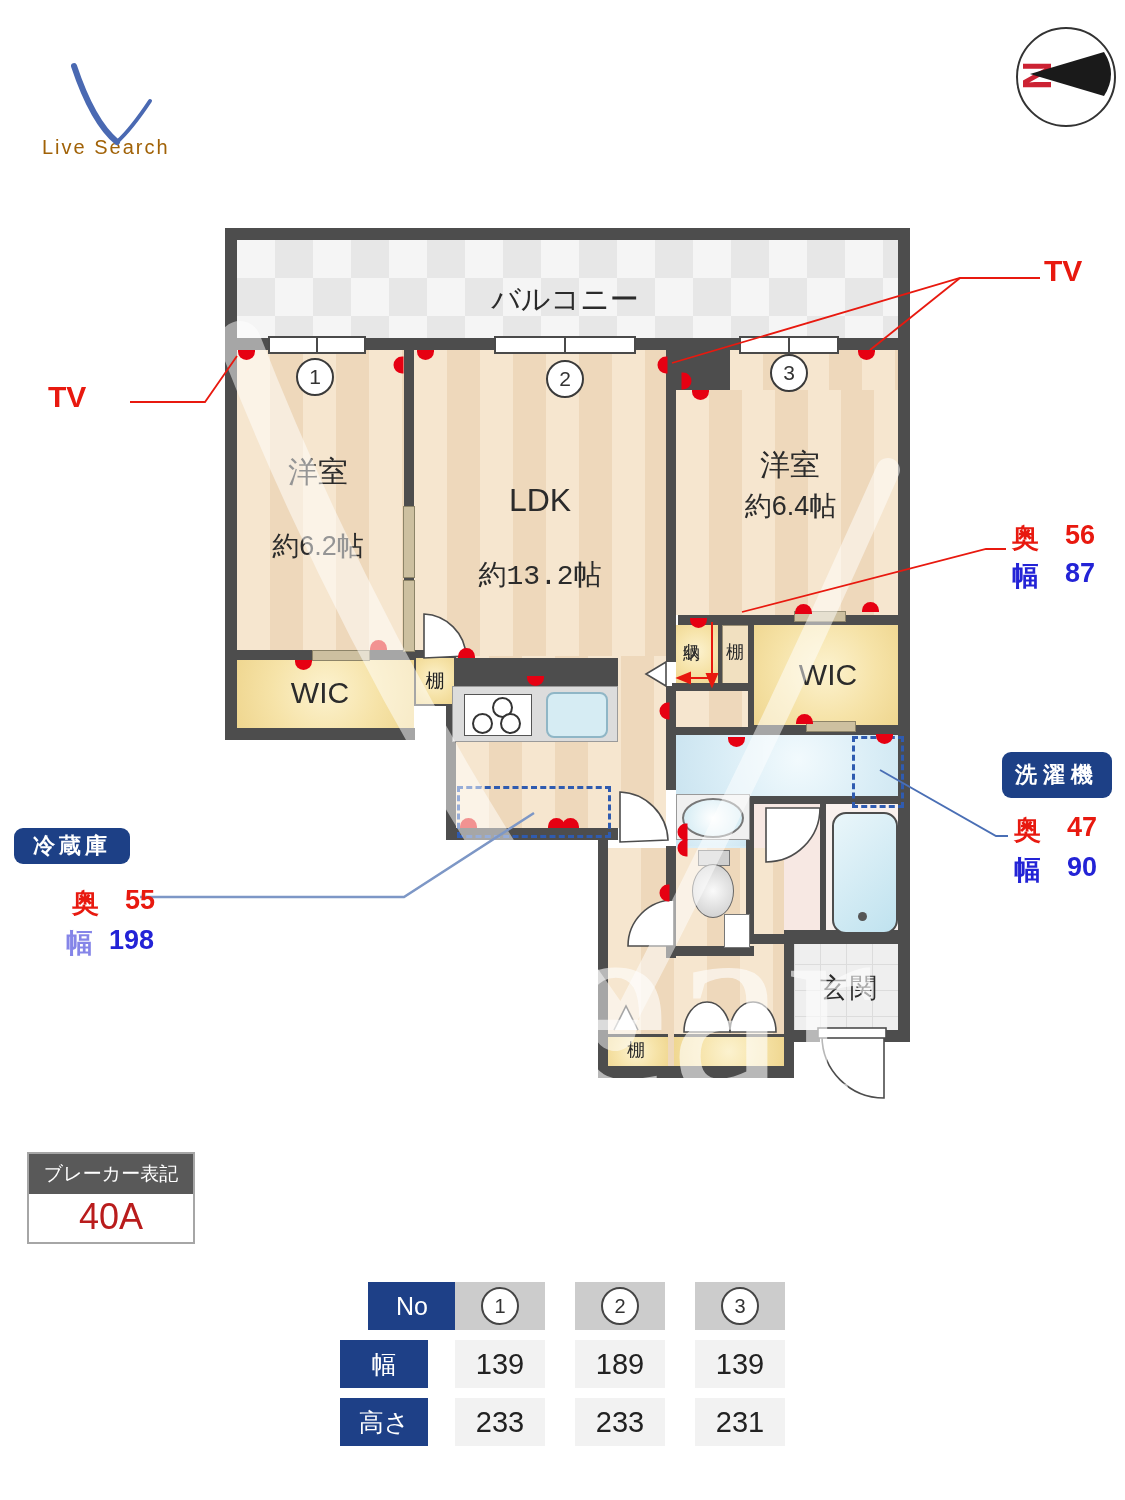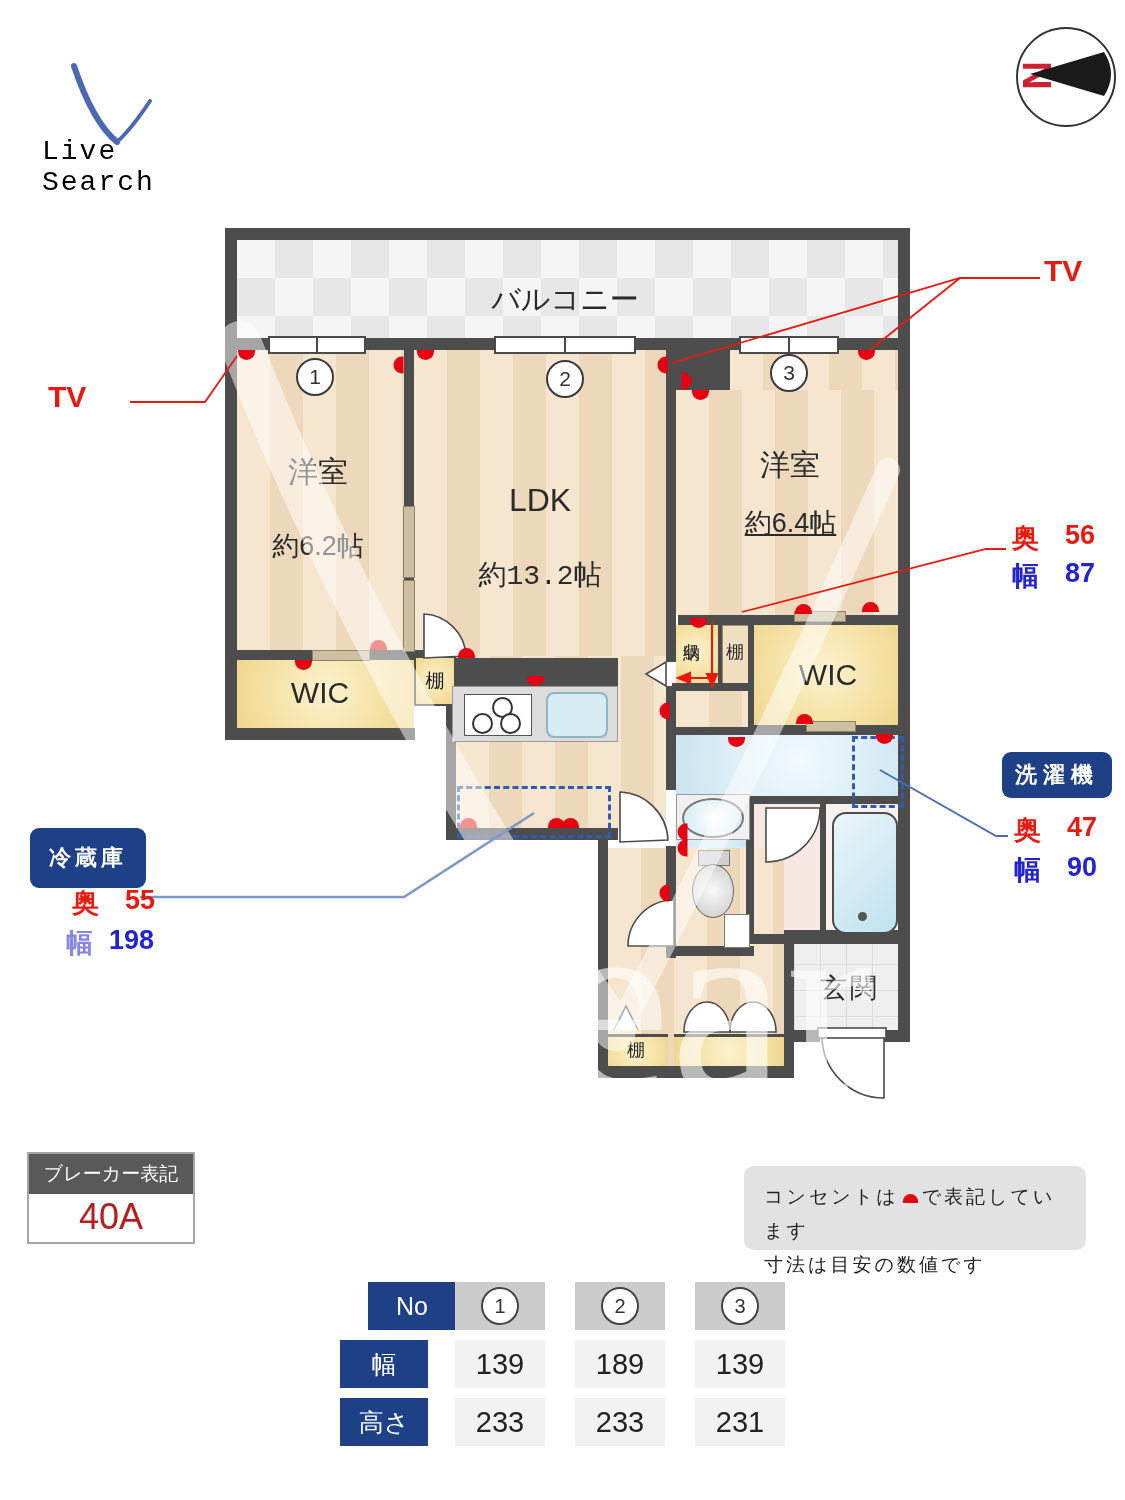--- a/index.html
+++ b/index.html
@@ -34,21 +34,21 @@
   .cell-d{position:absolute;background:#f2f2f2;display:flex;align-items:center;justify-content:center;font-size:29px;color:#222;}
   .tcircle{width:34px;height:34px;border:2px solid #444;border-radius:50%;background:#fff;
            display:flex;align-items:center;justify-content:center;font-size:20px;color:#333;}
   .vert{writing-mode:vertical-rl;text-orientation:upright;}
 </style>
 </head>
 <body>
 
 <div id="page">
 
-  <div class="abs" style="left:42px;top:136px;width:170px;font-family:Liberation Mono, monospace;font-size:28px;color:#000000;letter-spacing:2px;">Live Search</div>
+  <div class="abs" style="left:42px;top:136px;width:170px;font-family:Liberation Sans, sans-serif;font-size:20px;color:#a16207;letter-spacing:2px;">Live Search</div>
 
   <div class="abs" style="left:1016px;top:27px;width:96px;height:96px;border:2px solid #333;border-radius:50%;"></div>
   <div class="abs" style="left:1022px;top:53px;font-size:40px;font-weight:bold;color:#cc2233;transform:rotate(90deg);">N</div>
 
   <div class="abs checker" style="left:237px;top:240px;width:661px;height:98px;"></div>
   <div class="abs stripes" style="left:237px;top:350px;width:167px;height:300px;"></div>
   <div class="abs yellow" style="left:237px;top:660px;width:177px;height:68px;"></div>
   <div class="abs stripes" style="left:414px;top:350px;width:252px;height:306px;"></div>
   <div class="abs stripes" style="left:456px;top:656px;width:210px;height:172px;"></div>
   <div class="abs stripes" style="left:676px;top:390px;width:222px;height:225px;"></div>
@@ -147,21 +147,21 @@
       <span>2</span>
     </div>
   <div class="circle" style="left:770px;top:354px;">
       <span>3</span>
     </div>
   <div class="roomlabel" style="left:248px;top:452px;width:140px;font-size:30px;">洋室</div>
   <div class="roomlabel" style="left:248px;top:528px;width:140px;font-size:27px;">約6.2帖</div>
   <div class="roomlabel" style="left:470px;top:482px;width:140px;font-size:32px;">LDK</div>
   <div class="roomlabel" style="left:460px;top:556px;width:160px;font-size:28px;font-family:Liberation Mono, monospace;">約13.2帖</div>
   <div class="roomlabel" style="left:720px;top:445px;width:140px;font-size:30px;">洋室</div>
-  <div class="roomlabel" style="left:718px;top:505px;width:145px;font-size:27px;text-decoration:underline;">約6.4帖</div>
+  <div class="roomlabel" style="left:718px;top:488px;width:145px;font-size:27px;">約6.4帖</div>
   <div class="roomlabel" style="left:260px;top:676px;width:120px;font-size:30px;">WIC</div>
   <div class="roomlabel" style="left:768px;top:658px;width:120px;font-size:30px;">WIC</div>
   <div class="roomlabel vert" style="left:680px;top:630px;font-size:17px;letter-spacing:1px;">収納</div>
   <div class="roomlabel" style="left:723px;top:640px;width:24px;font-size:18px;">棚</div>
   <div class="roomlabel" style="left:810px;top:970px;width:80px;font-size:27px;letter-spacing:3px;">玄関</div>
   <div class="roomlabel" style="left:608px;top:1038px;width:56px;font-size:18px;">棚</div>
 
   <svg width="1125" height="1500" viewBox="0 0 1125 1500" style="position:absolute;left:0;top:0;pointer-events:none;">
 
     <path d="M74,66 C86,102 100,128 117,142" stroke="#4a69b2" stroke-width="6" fill="none" stroke-linecap="round"></path>
@@ -248,39 +248,35 @@
   <div class="badge" style="left:1002px;top:752px;width:110px;height:46px;">洗濯機</div>
   <div class="dim" style="left:1014px;top:812px;">
     <span class="r">奥</span>
       <span class="r">47</span>
   </div>
   <div class="dim" style="left:1014px;top:852px;">
     <span class="b">幅</span>
       <span class="b">90</span>
   </div>
 
-  <div class="badge" style="left:30px;top:828px;width:116px;height:60px;letter-spacing:4px;">冷蔵庫</div>
+  <div class="badge" style="left:14px;top:828px;width:116px;height:36px;letter-spacing:4px;">冷蔵庫</div>
   <div class="dim" style="left:72px;top:885px;">
     <span class="r">奥</span>
       <span class="r">55</span>
   </div>
   <div class="dim" style="left:66px;top:925px;gap:16px;">
     <span class="b" style="opacity:.55;">幅</span>
       <span class="b">198</span>
   </div>
 
   <div class="abs" style="left:27px;top:1152px;width:164px;height:88px;border:2px solid #a6a6a6;background:#fff;">
     <div style="background:#595959;color:#fff;height:40px;display:flex;align-items:center;justify-content:center;font-size:19px;">ブレーカー表記</div>
     <div style="color:#b91c1c;font-size:36px;display:flex;align-items:center;justify-content:center;height:46px;">40A</div>
   </div>
 
-  <div class="abs" style="left:744px;top:1166px;width:342px;height:84px;background:#e2e2e2;border-radius:10px;padding:14px 20px;box-sizing:border-box;font-size:19px;letter-spacing:3px;color:#222;line-height:1.8;">
-    <div><span>コンセントは</span><span class="dome"></span><span>で表記しています</span></div>
-    <div>寸法は目安の数値です</div>
-  </div>
 
   <div class="cell-h" style="left:340px;top:1282px;width:88px;height:48px;margin-left:28px;">No</div>
   <div class="cell-h" style="left:340px;top:1340px;width:88px;height:48px;">幅</div>
   <div class="cell-h" style="left:340px;top:1398px;width:88px;height:48px;">高さ</div>
   <div class="cell-g" style="left:455px;top:1282px;width:90px;height:48px;">
       <span class="tcircle">1</span>
     </div>
   <div class="cell-g" style="left:575px;top:1282px;width:90px;height:48px;">
       <span class="tcircle">2</span>
     </div>

